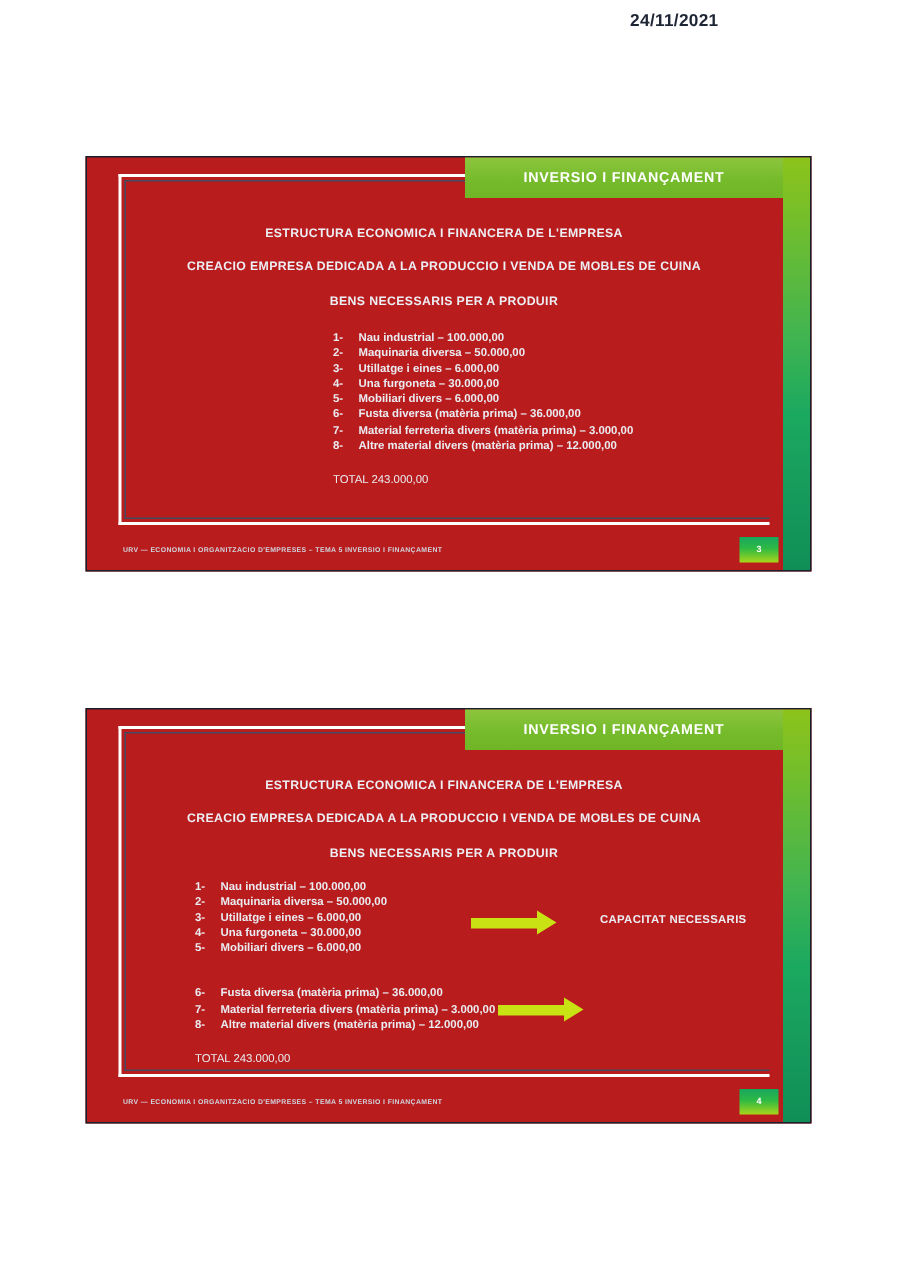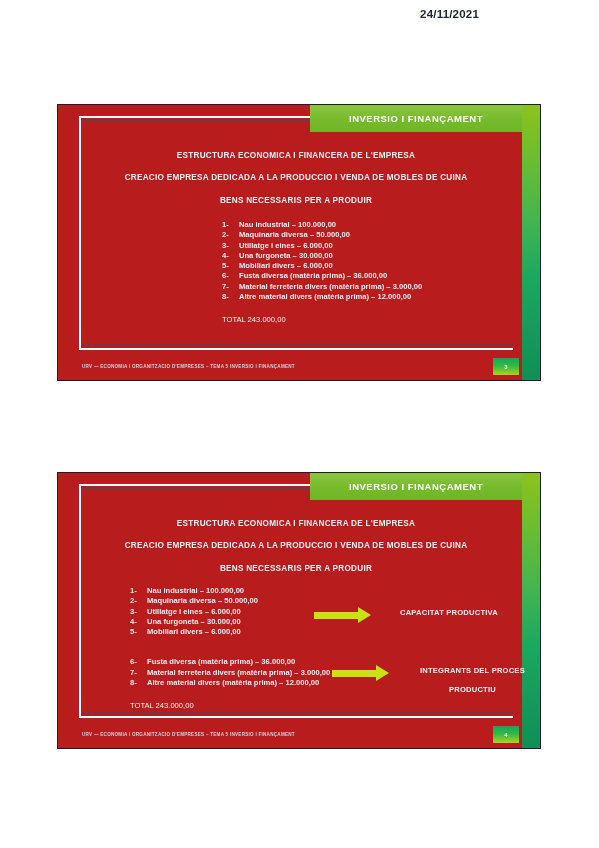--- a/index.html
+++ b/index.html
@@ -310,21 +310,21 @@
             <span class="item-num">5-</span>
             <span>Mobiliari divers – 6.000,00</span>
           </li>
         </ul>
 
         <div class="arrow arrow-a">
           <div class="arrow-shaft"></div>
           <div class="arrow-head"></div>
         </div>
 
-        <div class="callout callout-a">CAPACITAT PRODUCTIVA</div>
+        <div class="callout callout-a">CAPACITAT NECESSARIS</div>
       </div>
 
       <div class="group group-b">
         <ul class="item-list list-left">
           <li>
             <span class="item-num">6-</span>
             <span>Fusta diversa (matèria prima) – 36.000,00</span>
           </li>
           <li>
             <span class="item-num">7-</span>
@@ -334,24 +334,20 @@
             <span class="item-num">8-</span>
             <span>Altre material divers (matèria prima) – 12.000,00</span>
           </li>
         </ul>
 
         <div class="arrow arrow-b">
           <div class="arrow-shaft"></div>
           <div class="arrow-head"></div>
         </div>
 
-        <div class="callout callout-b">
-          <span class="l1">INTEGRANTS DEL PROCES</span>
-          <span class="l2">PRODUCTIU</span>
-        </div>
 
         <div class="total-line total-left">TOTAL 243.000,00</div>
       </div>
     </div>
 
     <div class="footer">URV — ECONOMIA I ORGANITZACIO D'EMPRESES – TEMA 5 INVERSIO I FINANÇAMENT</div>
     <div class="page-badge">4</div>
   </div>
 
 </div>

